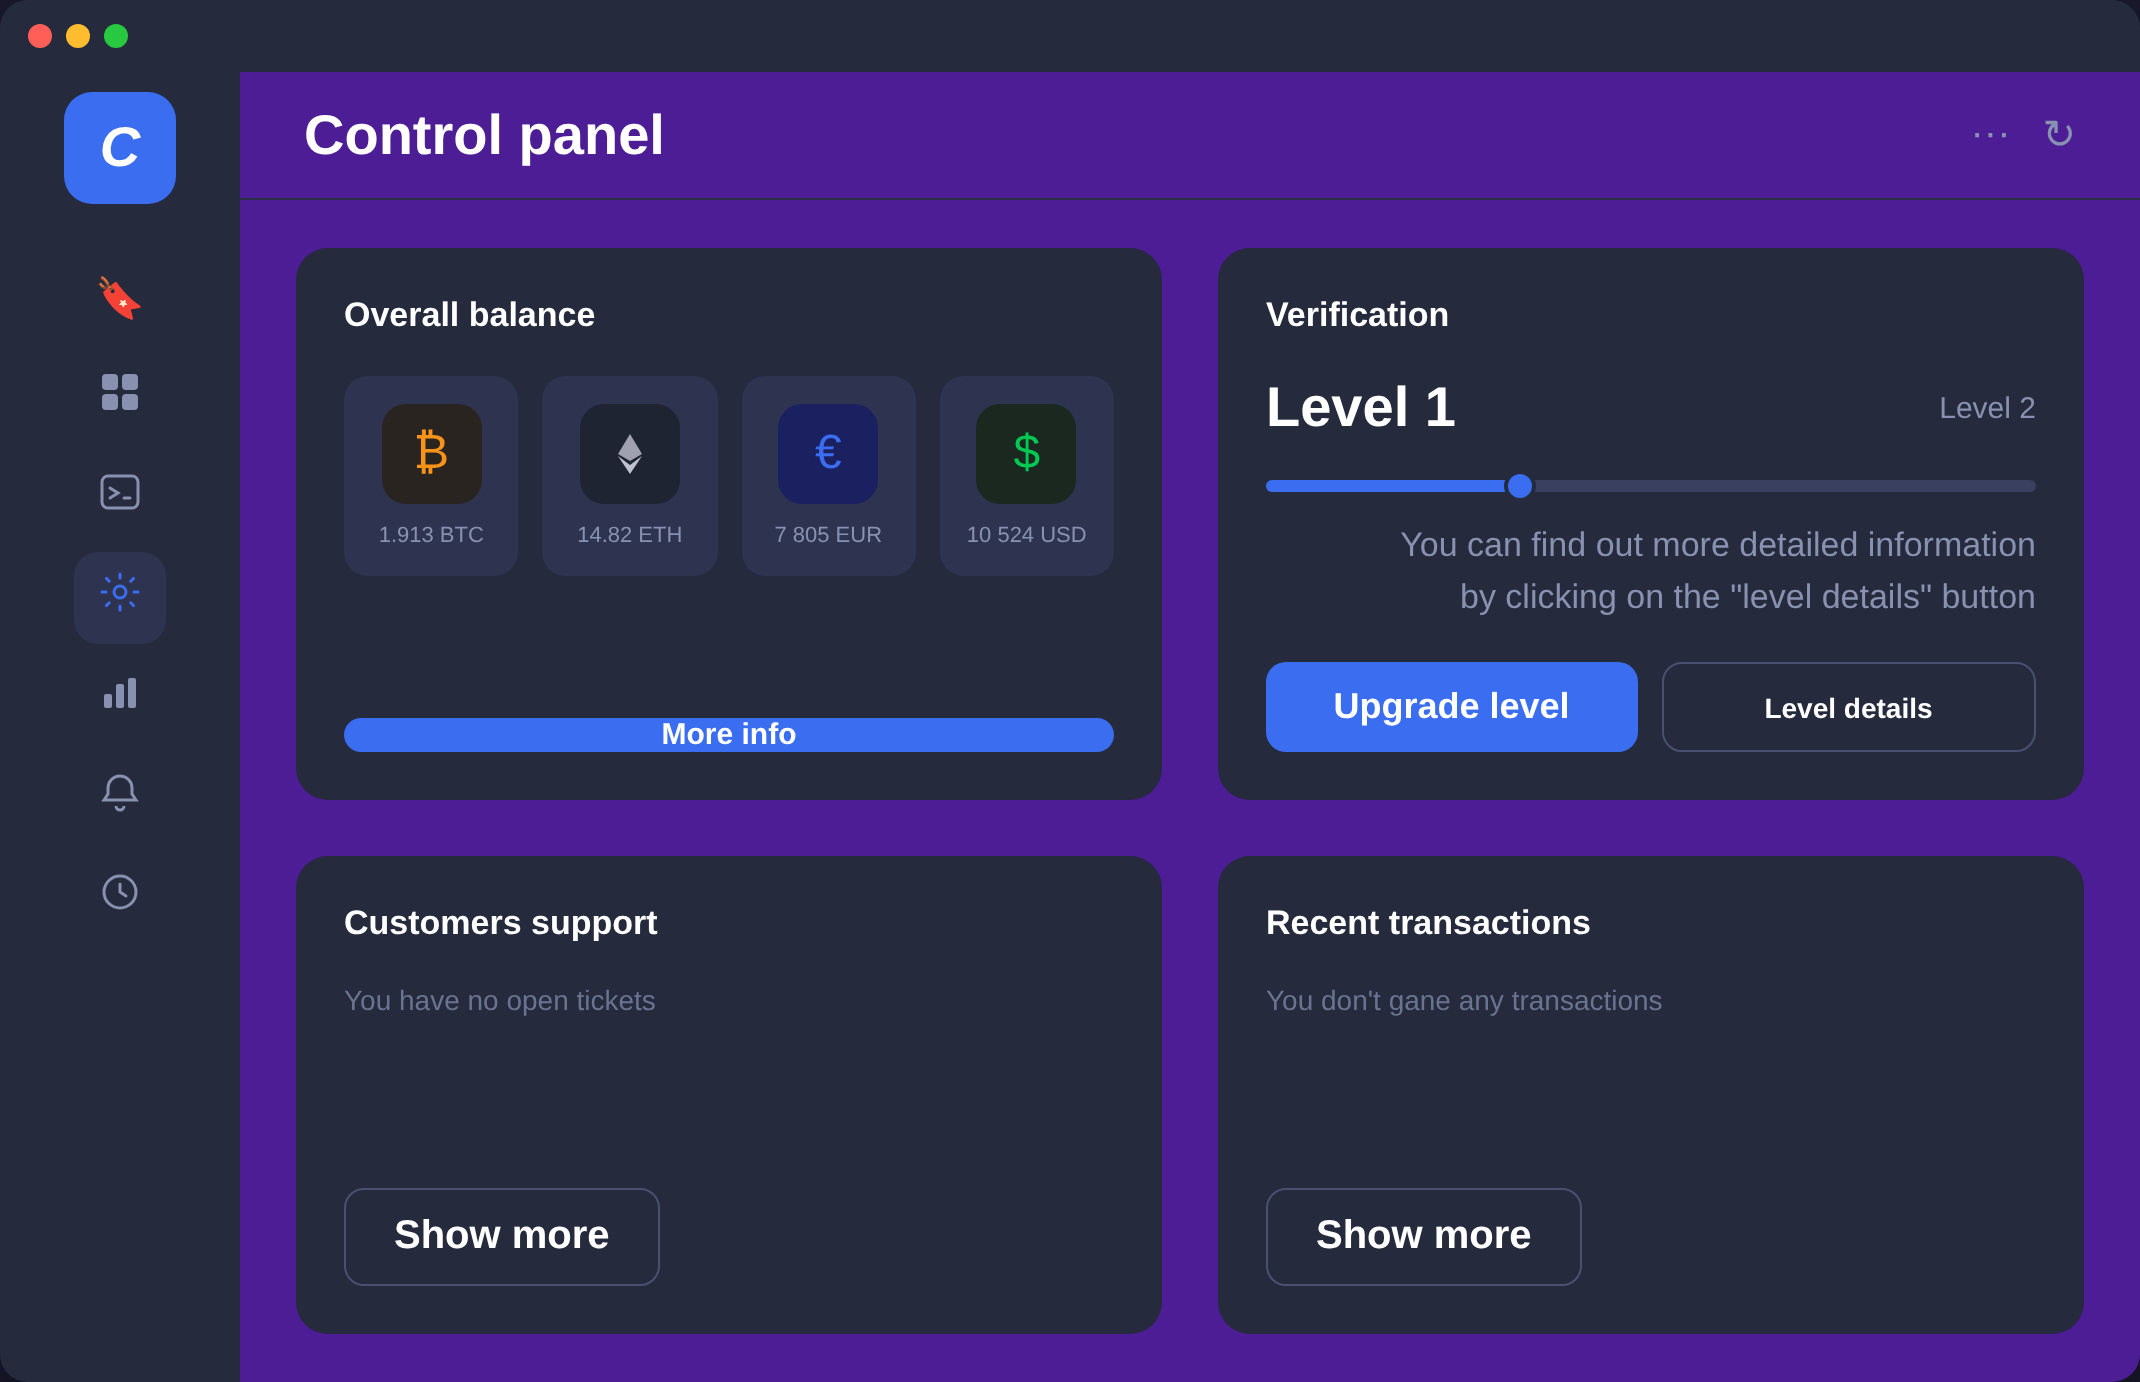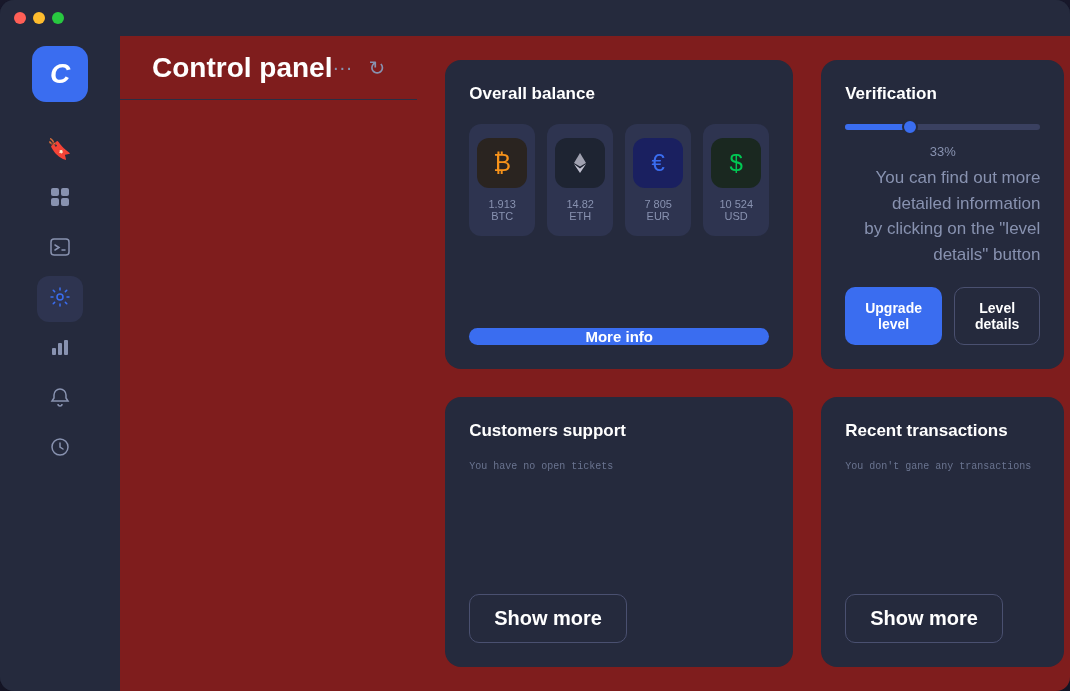--- a/index.html
+++ b/index.html
@@ -77,23 +77,23 @@
       transition: background 0.2s;
     }
     .nav-item.active {
       background: #2e3450;
       color: #3a6df0;
     }
     .nav-icon { font-size: 20px; }
     .main-content {
       flex: 1;
       display: flex;
-      flex-direction: row;
+      flex-direction: column;
       overflow: hidden;
-      background: #7f1d1d;
+      background: #4c1d95;
     }
     .top-bar {
       height: 64px;
       display: flex;
       align-items: center;
       justify-content: space-between;
       padding: 0 32px;
       border-bottom: 1px solid #2a2f45;
       flex-shrink: 0;
     }
@@ -242,45 +242,44 @@
       display: flex;
       gap: 12px;
       margin-top: auto;
     }
     .upgrade-btn {
       background: #3a6df0;
       color: white;
       border: none;
       border-radius: 10px;
       padding: 12px 20px;
-      font-size: 14px;
+      font-size: 18px;
       font-weight: 600;
       cursor: pointer;
       flex: 1;
     }
     .details-btn {
       background: transparent;
       color: #ffffff;
       border: 1.5px solid #4a5070;
       border-radius: 10px;
       padding: 12px 20px;
       font-size: 14px;
       font-weight: 600;
       cursor: pointer;
       flex: 1;
     }
     
     .support-card {}
     .card-empty-text {
       color: #6a7490;
-      font-size: 10px;
+      font-size: 14px;
       flex: 1;
       display: flex;
       align-items: flex-start;
-      font-family: Liberation Mono, monospace;
     }
     .show-more-btn {
       background: transparent;
       color: #ffffff;
       border: 1.5px solid #4a5070;
       border-radius: 10px;
       padding: 12px 24px;
       font-size: 20px;
       font-weight: 600;
       cursor: pointer;
@@ -399,27 +398,30 @@
             <div class="crypto-item">
               <div class="crypto-icon usd-icon">$</div>
               <span class="crypto-amount">10 524 USD</span>
             </div>
           </div>
           <button class="more-info-btn">More info</button>
         </div>
 
         <div class="card verification-card">
           <div class="card-title">Verification</div>
+          <div class="verif-header">
+            <span class="verif-level">Level 1</span>
+            <span class="verif-level2">Level 2</span>
+          </div>
           <div class="progress-container">
             <div class="progress-track">
               <div class="progress-fill"></div>
               <div class="progress-thumb"></div>
             </div>
           </div>
-          <div class="progress-percent">33%</div>
           <div class="verif-desc">
             You can find out more detailed information<br>by clicking on the "level details" button
           </div>
           <div class="verif-buttons">
             <button class="upgrade-btn">Upgrade level</button>
             <button class="details-btn">Level details</button>
           </div>
         </div>
 
         <div class="card support-card">

